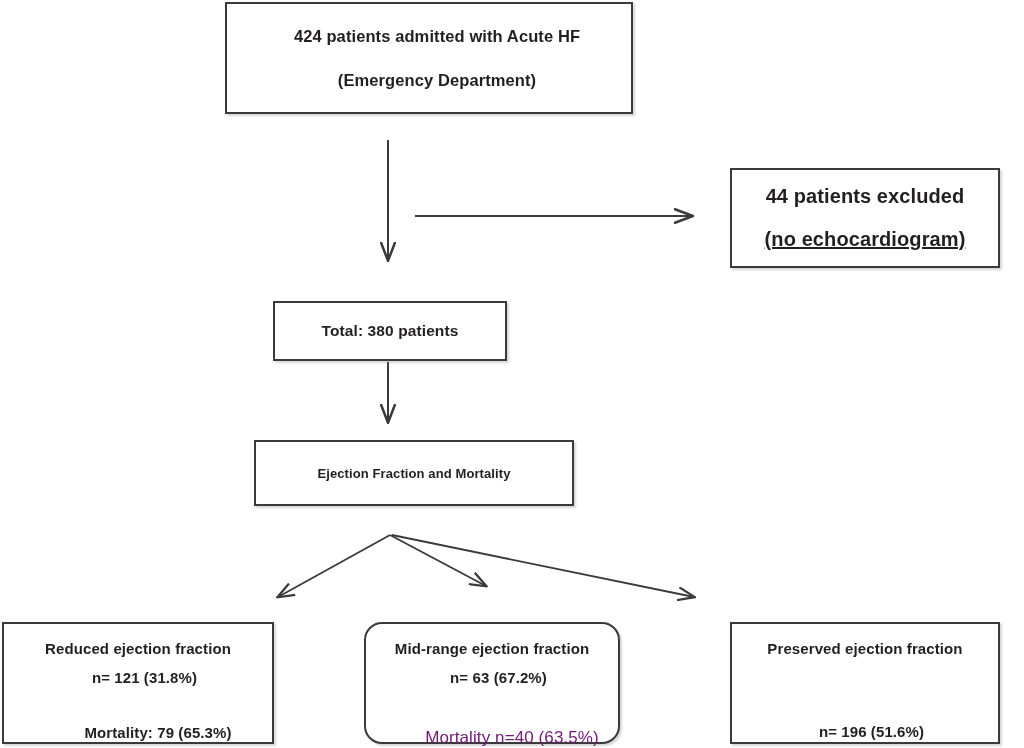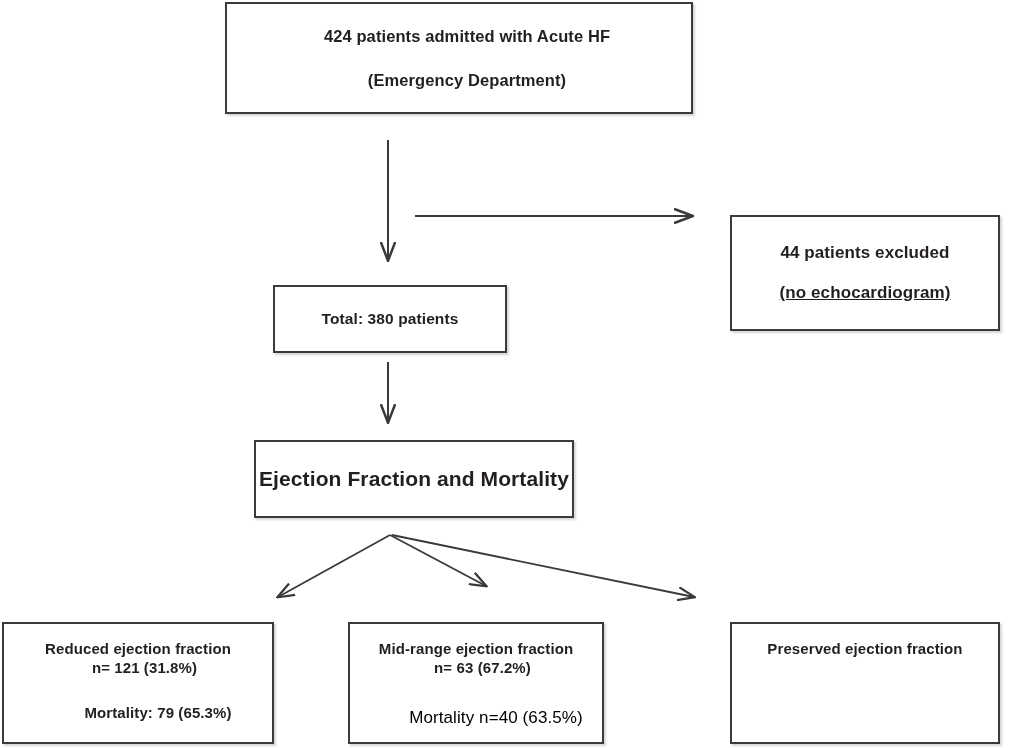--- a/index.html
+++ b/index.html
@@ -34,61 +34,60 @@
     font-weight: bold;
     color: #231f20;
     letter-spacing: 0.1px;
   }
   .node .line {
     display: block;
     width: 100%;
   }
   
   #node-admitted {
-    left: 225px; top: 2px; width: 468px; height: 112px;
+    left: 225px; top: 2px; width: 408px; height: 112px;
     font-size: 16.5px;
     padding-left: 16px;
   }
   #node-admitted .line + .line { margin-top: 25px; }
 
   #node-excluded {
-    left: 730px; top: 168px; width: 270px; height: 116px;
-    font-size: 17px;
-    margin-top: 47px;
+    left: 730px; top: 168px; width: 270px; height: 100px;
+    font-size: 20px;
   }
   #node-excluded .line + .line { margin-top: 20px; text-decoration: underline; }
 
   #node-total {
-    left: 273px; top: 285px; width: 234px; height: 68px;
+    left: 273px; top: 301px; width: 234px; height: 60px;
     font-size: 15.5px;
   }
 
   #node-ef-mortality {
-    left: 254px; top: 440px; width: 320px; height: 78px;
-    font-size: 21px;
+    left: 254px; top: 440px; width: 320px; height: 66px;
+    font-size: 13px;
   }
 
   .outcome {
     height: 122px;
-    justify-content: flex-start;
+    justify-content: space-between;
     padding-top: 16px;
     font-size: 15px;
   }
   #node-reduced   { left: 2px;   top: 622px; width: 272px; }
-  #node-midrange  { left: 348px; top: 622px; width: 256px; }
+  #node-midrange  { left: 364px; top: 622px; width: 256px; border-radius: 18px; }
   #node-preserved { left: 730px; top: 622px; width: 270px; gap: 40px; }
 
   .outcome .title { line-height: 1.25; }
   .outcome .count { line-height: 1.25; padding-left: 13px; }
   .outcome .mortality { margin-top: 26px; line-height: 1.2; margin-left: 40px; }
   
   #node-midrange .mortality {
     font-size: 17px;
     font-weight: normal;
-    color: #000000;
+    color: #701a75;
     margin-top: 24px;
     position: relative;
     top: 6px;
   }
 
   
   #connectors {
     position: absolute;
     left: 0; top: 0;
     width: 1024px;
@@ -146,15 +145,16 @@
   </div>
 
   <div class="node outcome" id="node-midrange">
     <span class="line title">Mid-range ejection fraction</span>
     <span class="line count">n= 63 (67.2%)</span>
     <span class="line mortality">Mortality n=40 (63.5%)</span>
   </div>
 
   <div class="node outcome" id="node-preserved">
     <span class="line title">Preserved  ejection fraction</span>
+    <span class="line count">n= 196 (51.6%)</span>
   </div>
 
 </div>
 
 </body></html>

